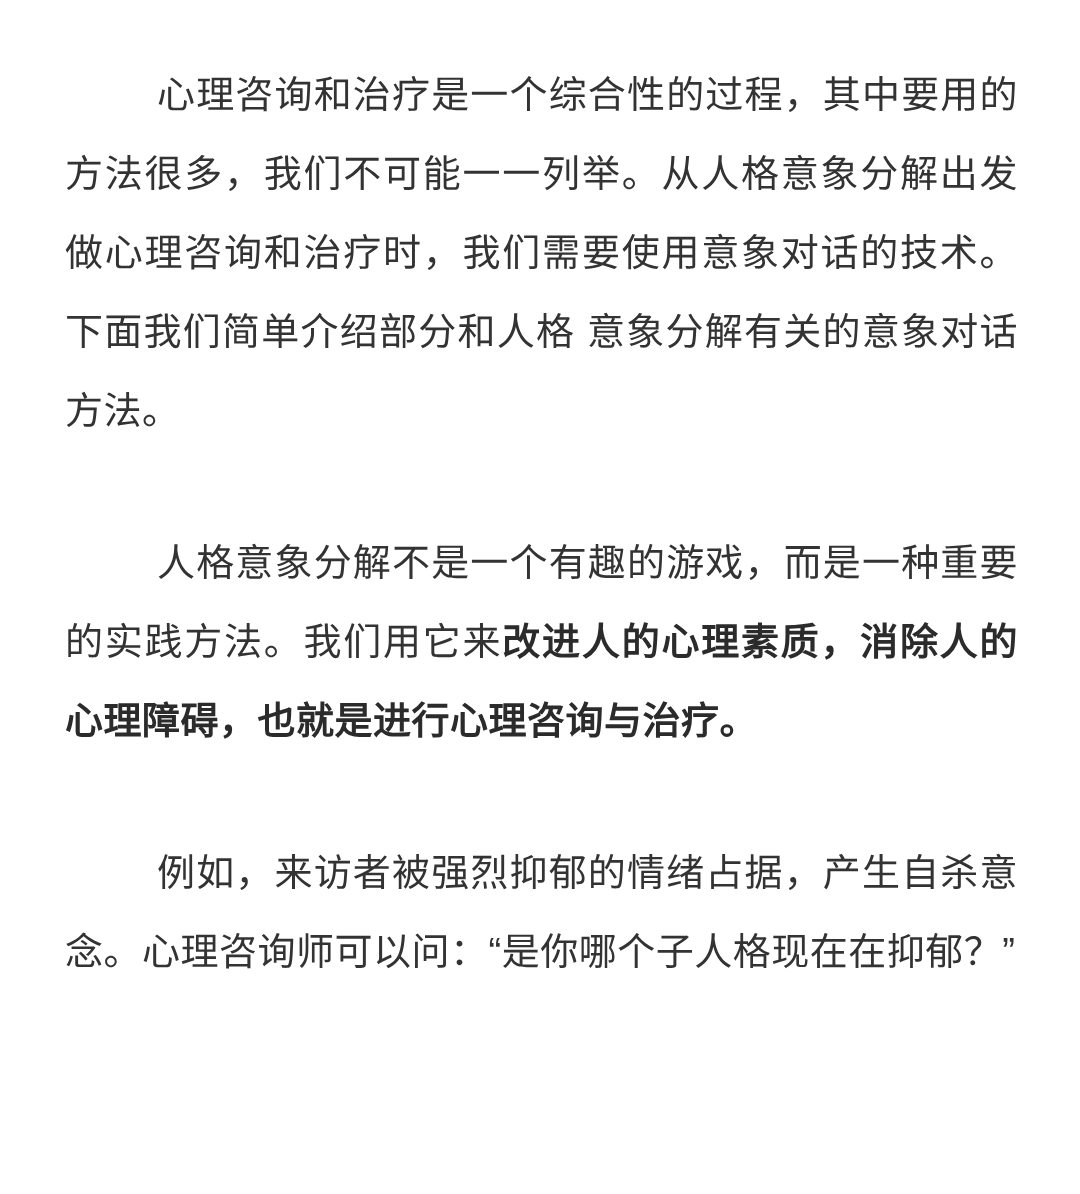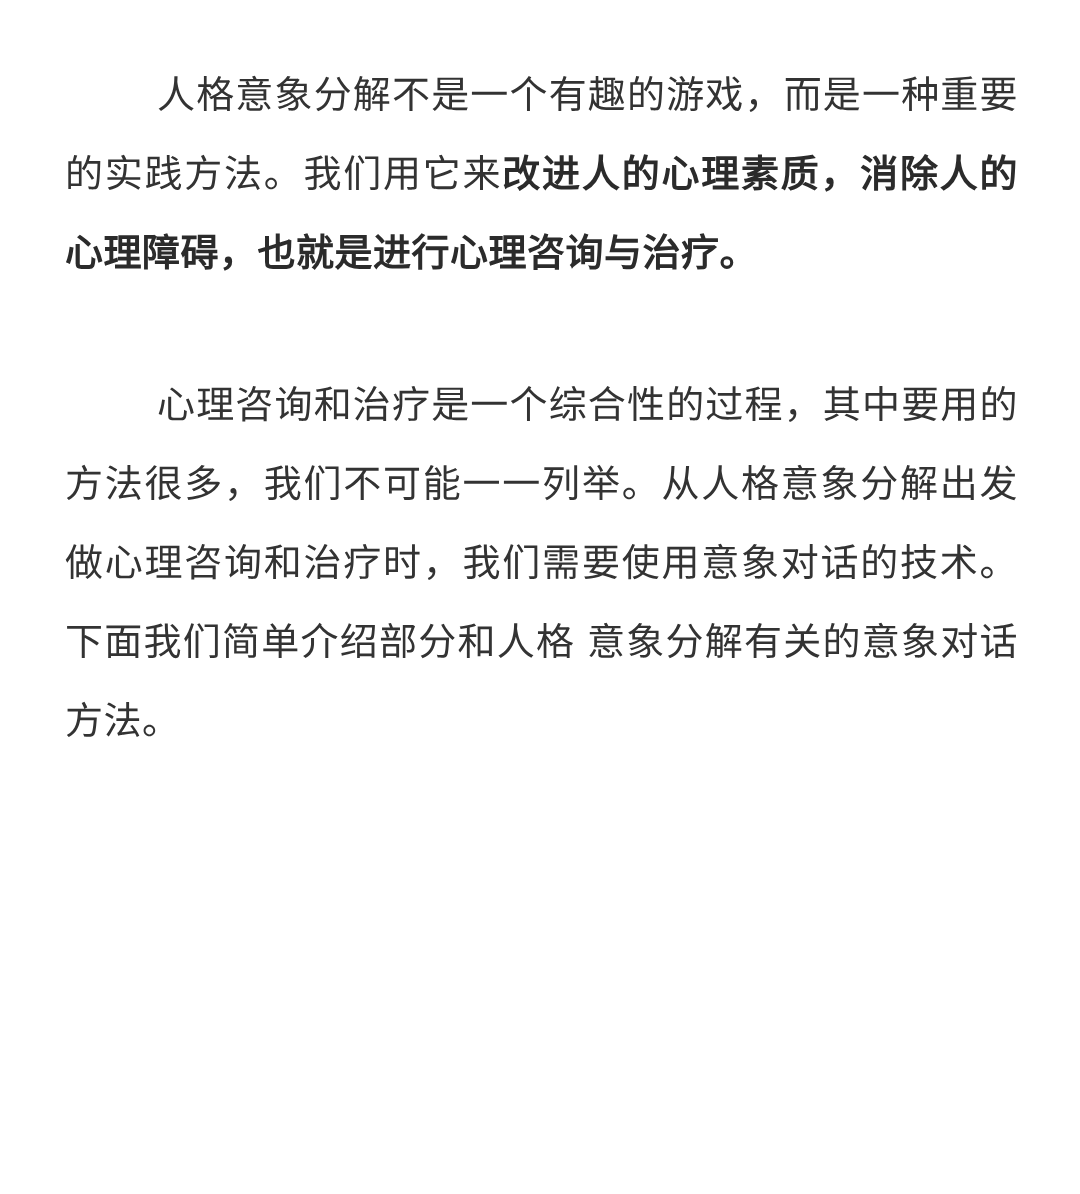--- a/index.html
+++ b/index.html
@@ -42,16 +42,17 @@
   .seg.bold {
     font-weight: 700;
     color: var(--bold-text-color, #2b2b2b);
   }
 </style>
 </head>
 <body>
 
 <main class="page">
   <article class="content" id="content">
+      <p class="para"><span class="seg">心理咨询和治疗是一个综合性的过程，其中要用的方法很多，我们不可能一一列举。从人格意象分解出发做心理咨询和治疗时，我们需要使用意象对话的技术。下面我们简单介绍部分和人格 意象分解有关的意象对话方法。</span></p>
       <p class="para"><span class="seg">人格意象分解不是一个有趣的游戏，而是一种重要的实践方法。我们用它来</span><span class="seg bold">改进人的心理素质，消除人的心理障碍，也就是进行心理咨询与治疗。</span></p>
-      <p class="para"><span class="seg">心理咨询和治疗是一个综合性的过程，其中要用的方法很多，我们不可能一一列举。从人格意象分解出发做心理咨询和治疗时，我们需要使用意象对话的技术。下面我们简单介绍部分和人格 意象分解有关的意象对话方法。</span></p>
+      <p class="para"><span class="seg">例如，来访者被强烈抑郁的情绪占据，产生自杀意念。心理咨询师可以问：“是你哪个子人格现在在抑郁？”</span></p>
     </article>
 </main>
 
 </body></html>

